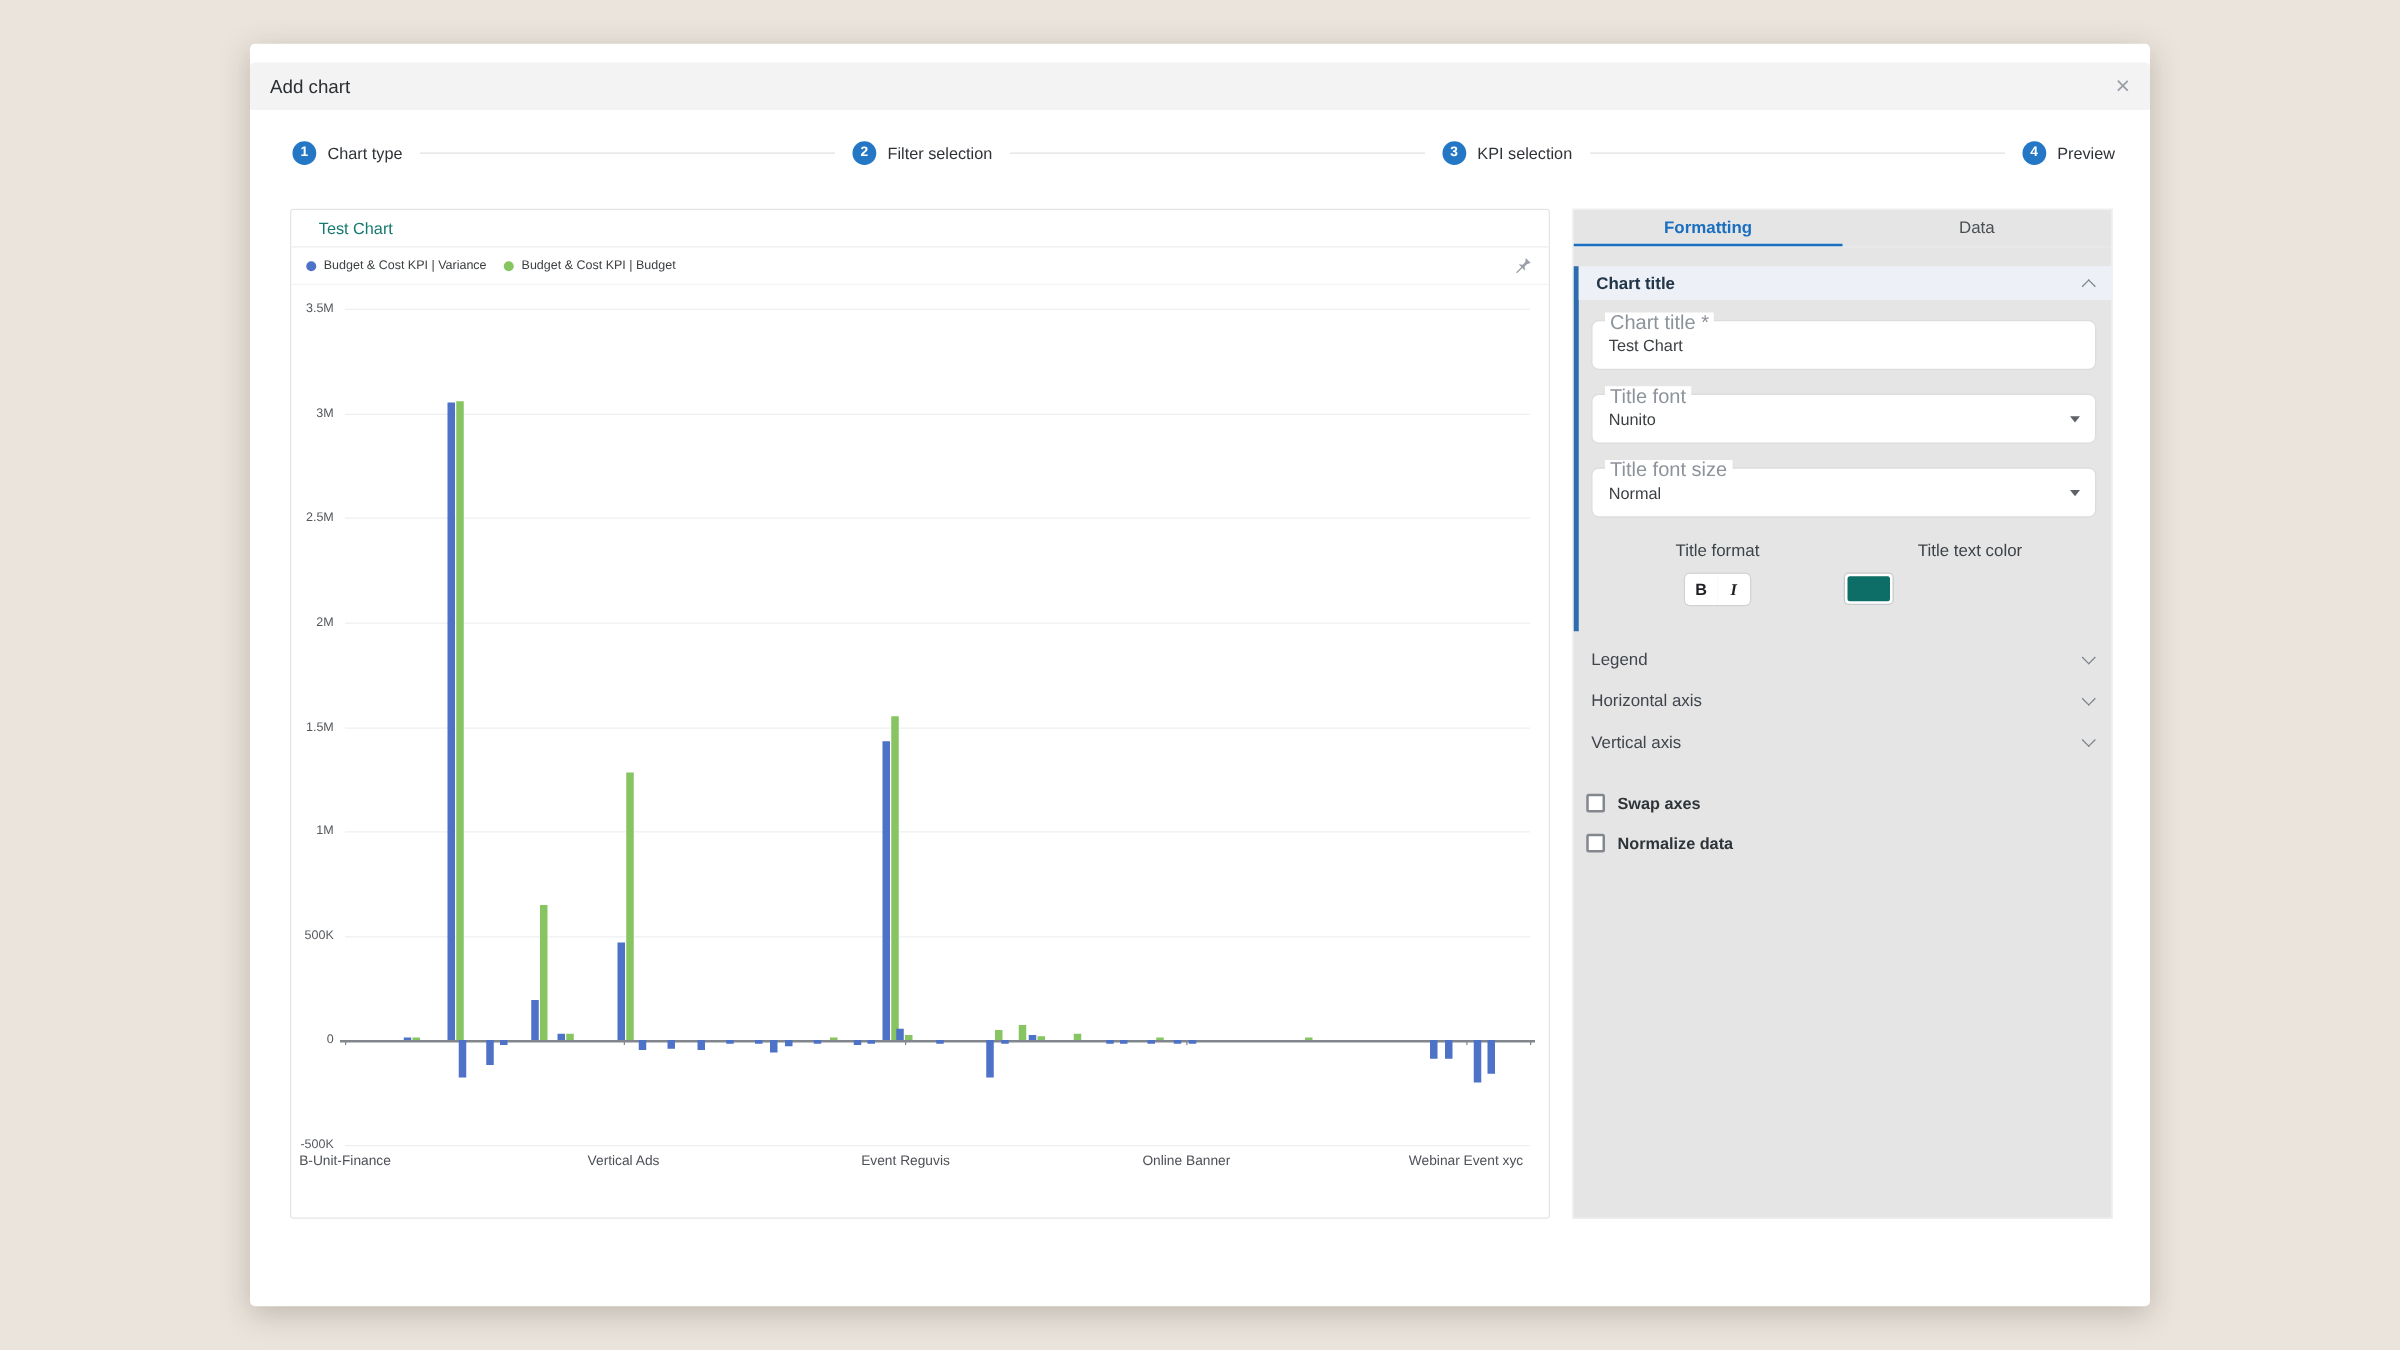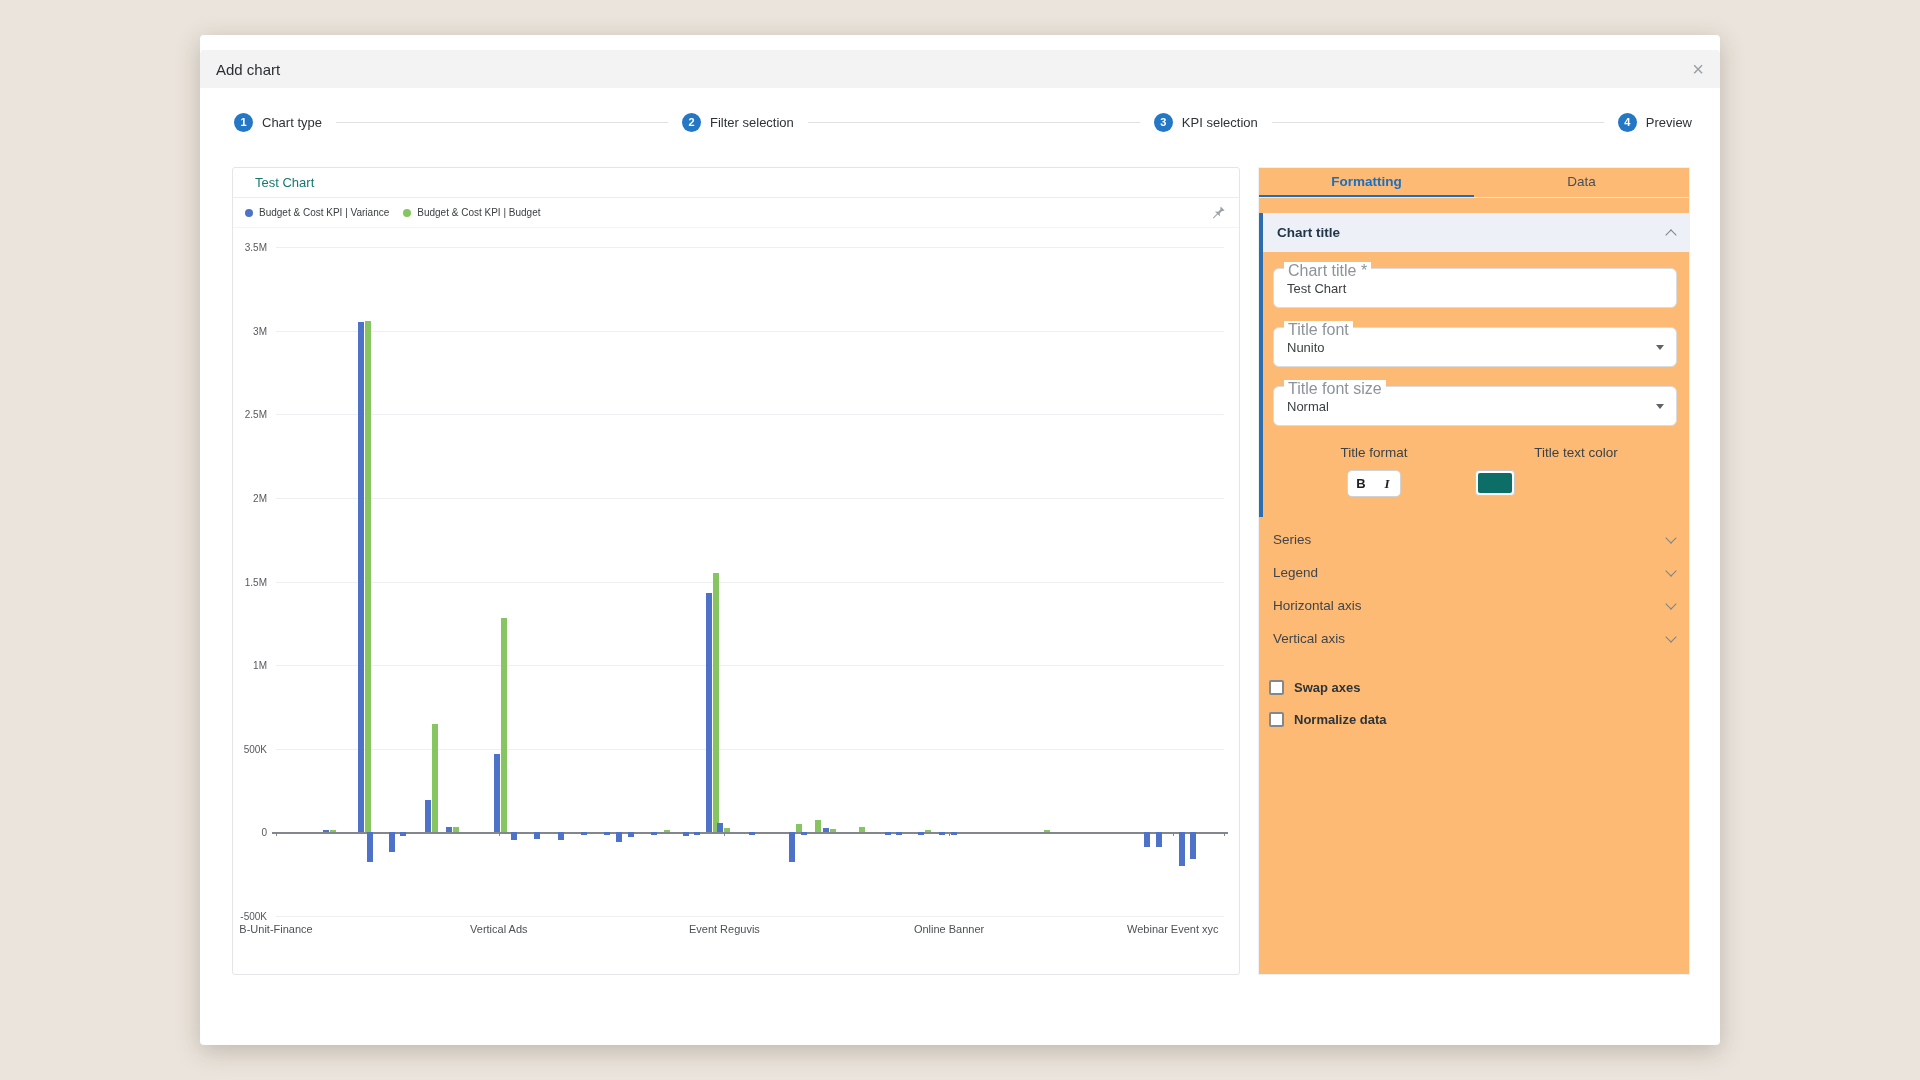--- a/index.html
+++ b/index.html
@@ -46,28 +46,28 @@
   .gridline { position:absolute; left:0; width:100%; height:1px; background:#edeff2; }
   .zeroline { position:absolute; left:-4px; width:calc(100% + 8px); height:1.5px;
     background:#82878d; }
   .bar { position:absolute; width:6px; }
   .xtick { position:absolute; width:1px; height:4px; background:#82878d; }
   .xlab { position:absolute; transform:translateX(-50%); font-size:11px; color:#4d5156;
     white-space:nowrap; top:676px; }
 
   
   .panel { position:absolute; left:1058px; top:132px; width:432px; height:808px;
-    background:#fdba74; border:1px solid #eef0f2; }
+    background:#e5e5e5; border:1px solid #eef0f2; }
   .tabs { display:flex; height:30px; border-bottom:1px solid #e9eaec; }
   .tab { width:50%; text-align:center; font-size:13.5px; line-height:28px;
     color:#4a4f54; }
   .tab.active { color:#1b6fc0; font-weight:bold; border-bottom:2px solid #1b6fc0; }
 
   .acc-section { margin-top:15px; border-left:4px solid #2d6daf; }
-  .acc-header { height:39px; background:#edf1f7; display:flex; align-items:center;
+  .acc-header { height:27px; background:#edf1f7; display:flex; align-items:center;
     padding:0 14px; }
   .acc-header-label { font-size:13.5px; font-weight:bold; color:#22364a; }
   .chev { width:8px; height:8px; border-right:1.5px solid #7d838a;
     border-bottom:1.5px solid #7d838a; margin-left:auto; }
   .chev.up { transform:rotate(-135deg); margin-top:4px; }
   .chev.down { transform:rotate(45deg); margin-top:-4px; }
   .acc-body { padding:16px 12px 20px 10px; }
 
   .field { position:relative; border:1px solid #dadce0; border-radius:6px;
     height:40px; margin-bottom:19px; background:#fff; }
@@ -284,24 +284,20 @@
               <div class="swatch-fill" style="background: rgb(12, 110, 102);"></div>
             </div>
           </div>
         </div>
 
       </div>
     </div>
 
     <div class="panel-rows">
         <div class="panel-row">
-          <span class="panel-row-label">Series</span>
-          <span class="chev down"></span>
-        </div>
-        <div class="panel-row">
           <span class="panel-row-label">Legend</span>
           <span class="chev down"></span>
         </div>
         <div class="panel-row">
           <span class="panel-row-label">Horizontal axis</span>
           <span class="chev down"></span>
         </div>
         <div class="panel-row">
           <span class="panel-row-label">Vertical axis</span>
           <span class="chev down"></span>

